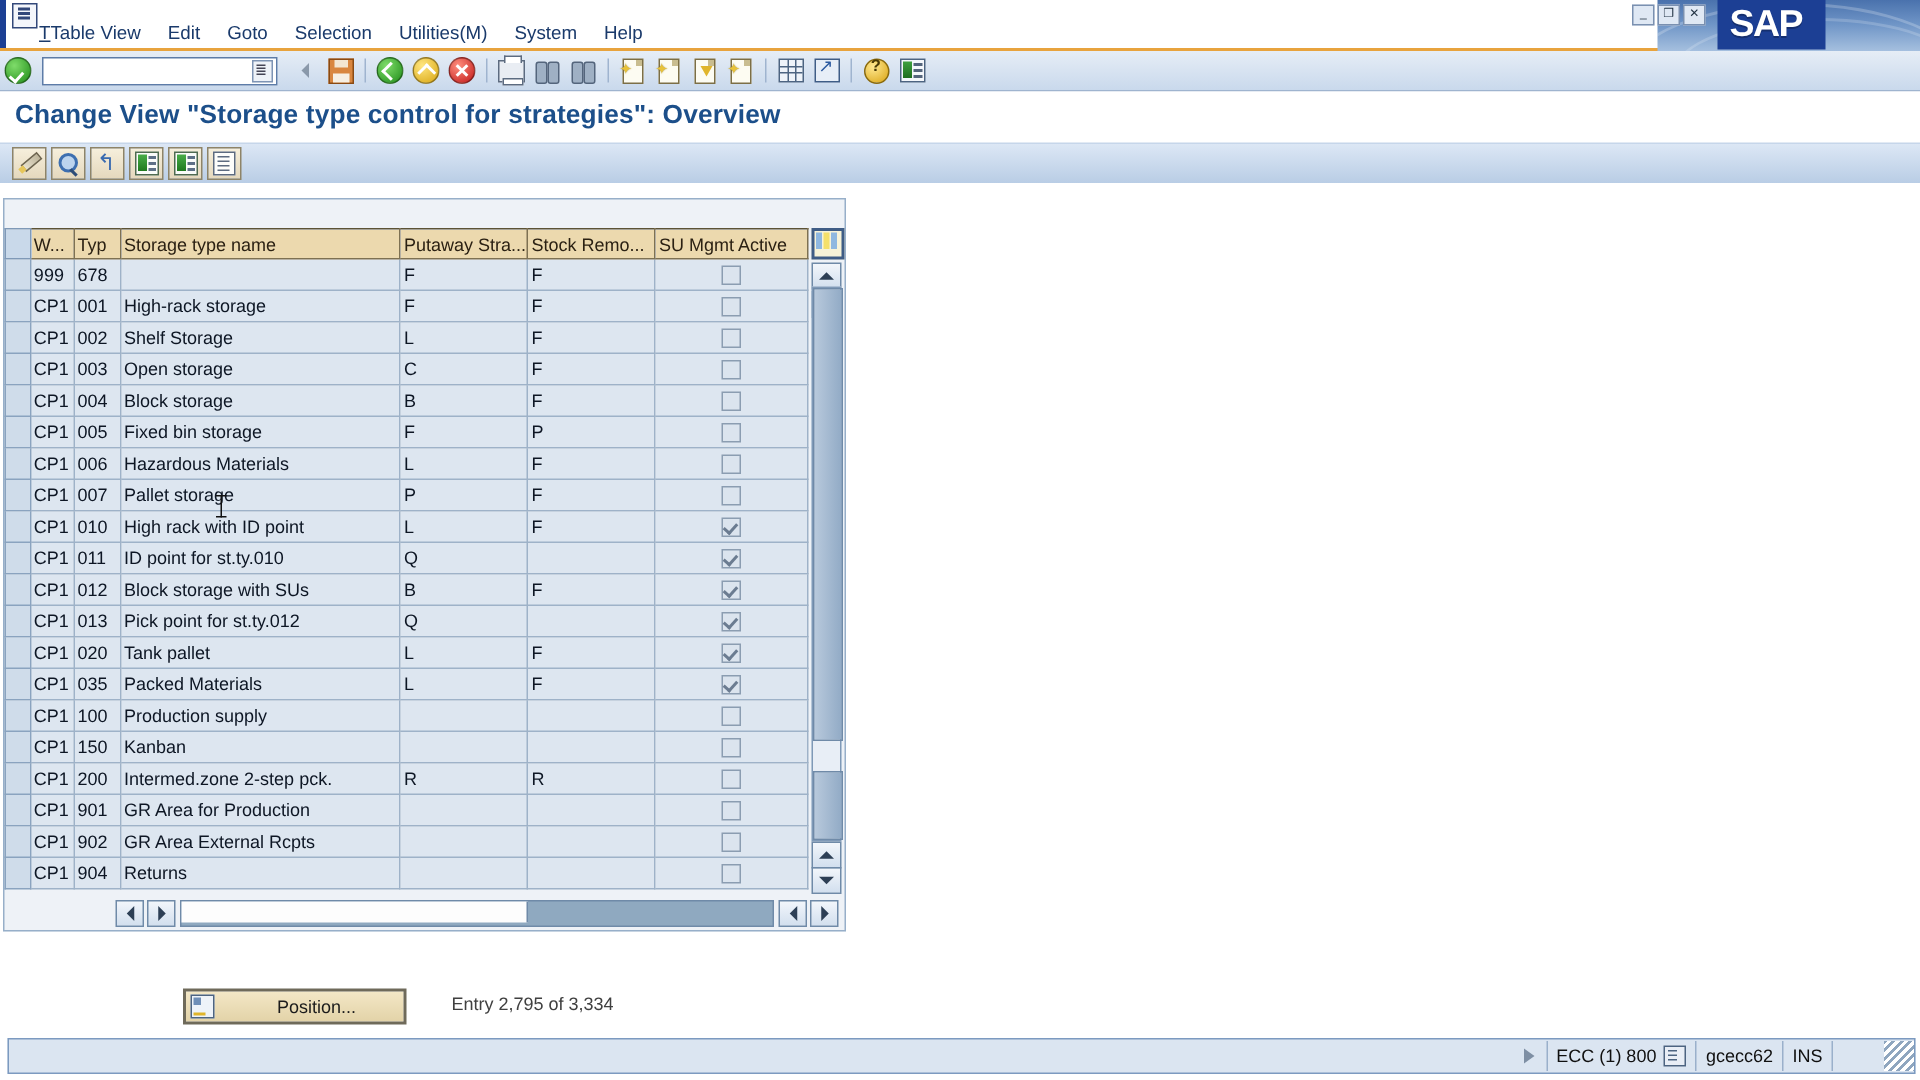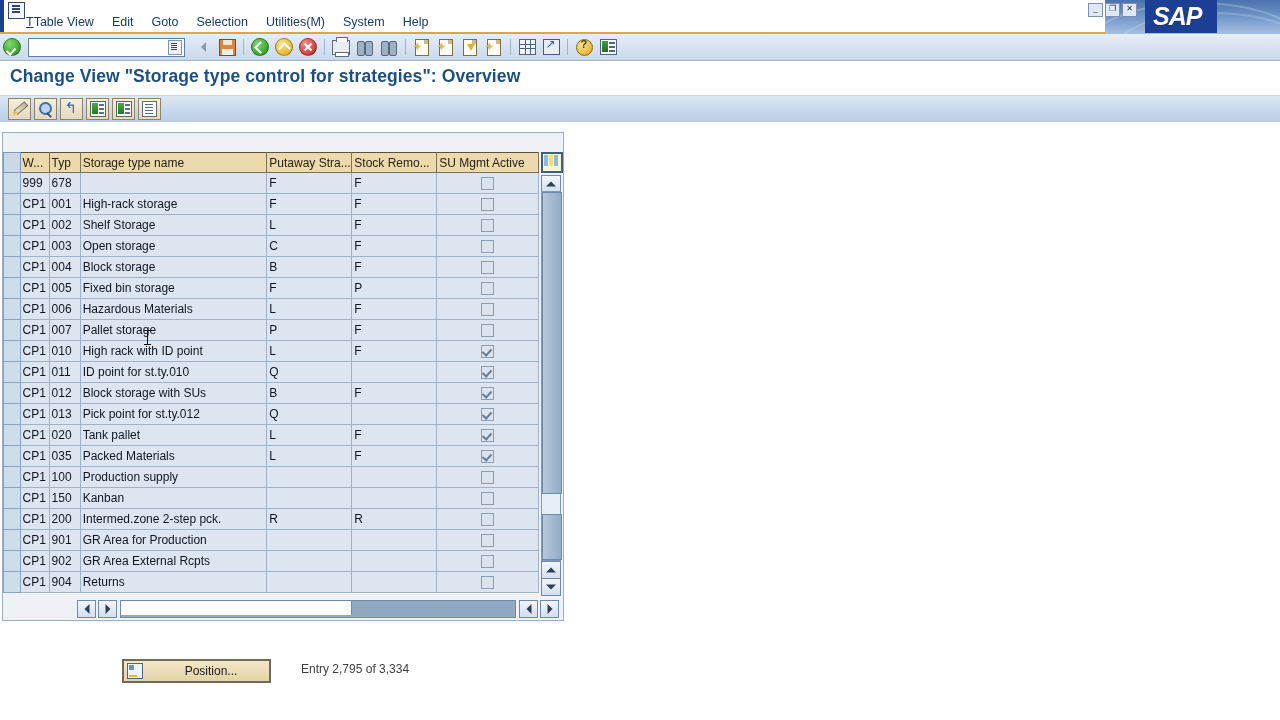--- a/index.html
+++ b/index.html
@@ -14,21 +14,20 @@
 
   
   .titlestrip{
     position:absolute;left:0;top:0;width:1280px;height:33px;
     background:#ffffff;
   }
   .logo-area{
     position:absolute;right:0;top:0;width:175px;height:35px;
     background:linear-gradient(180deg,#4a72ad 0%,#6e94c6 45%,#a8c2e0 100%);
     overflow:hidden;
-    font-style:italic;
   }
   .logo-area:before{
     content:"";position:absolute;left:-20px;top:2px;width:220px;height:90px;
     border-radius:50%;
     border:2px solid rgba(255,255,255,.22);
   }
   .logo-area:after{
     content:"";position:absolute;left:10px;top:12px;width:190px;height:70px;
     border-radius:50%;
     border:2px solid rgba(255,255,255,.18);
@@ -823,14 +822,28 @@
     </div>
 
     <div class="pos-btn">
       <span class="pos-ico"></span>
       <span class="pos-label">Position...</span>
     </div>
 
     <div class="entry-text">Entry 2,795 of 3,334</div>
   </div>
 
+  <div class="statusbar">
+    <div class="status-inner">
+      <span class="st-msg"></span>
+      <span class="st-tri"></span>
+      <span class="st-cell">
+        <span>ECC (1) 800</span>
+        <span class="st-sysicon"></span>
+      </span>
+      <span class="st-cell">gcecc62</span>
+      <span class="st-cell">INS</span>
+      <span class="st-cell" style="width:22px"></span>
+      <span class="st-grip"></span>
+    </div>
+  </div>
 
 </div>
 
 </body></html>

